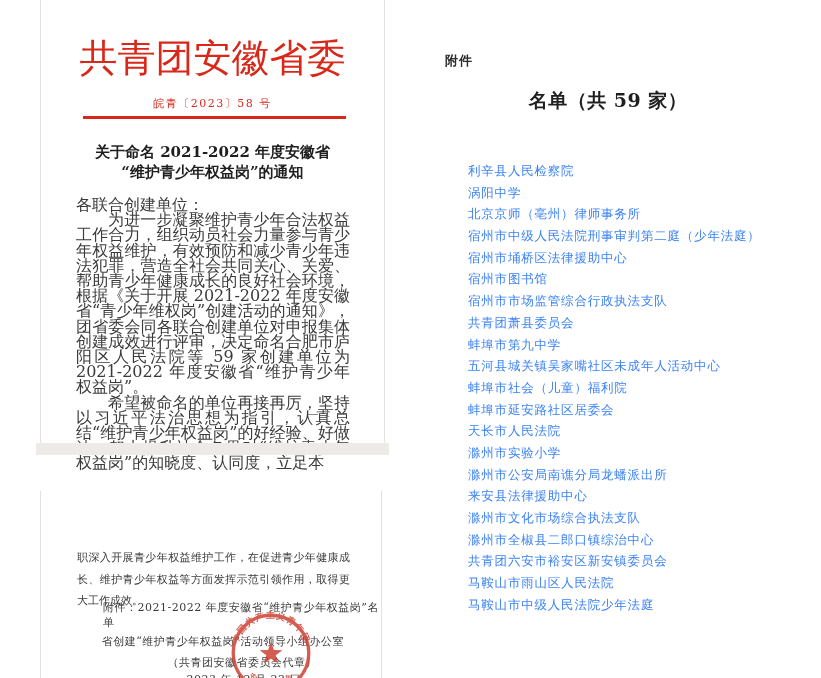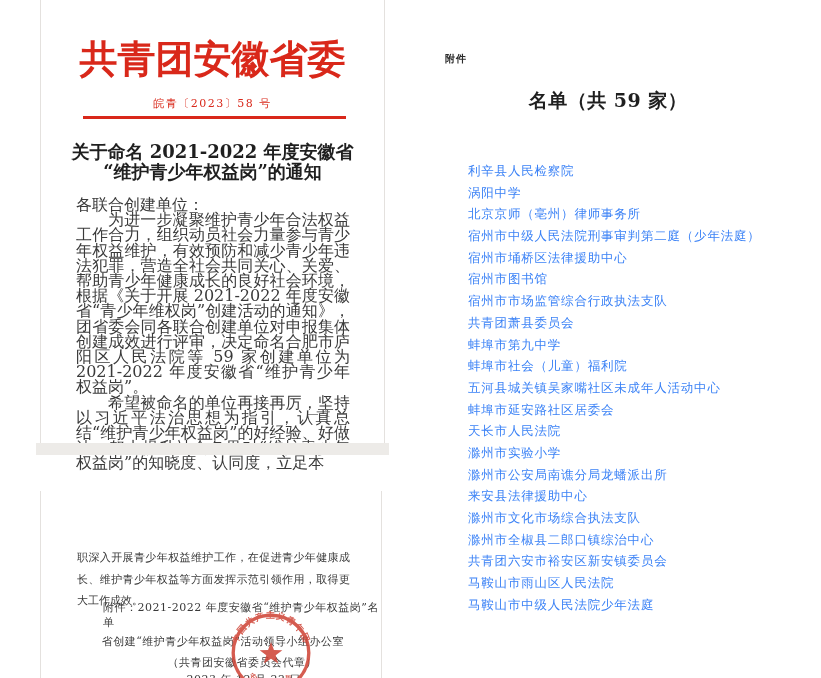--- a/index.html
+++ b/index.html
@@ -18,43 +18,43 @@
     font-family:"DejaVu Serif","Liberation Serif",serif;
     color:var(--body-ink);
   }
   .page{position:absolute;background:#ffffff;border-left:1px solid var(--page-border);border-right:1px solid var(--page-border);}
   #page1{left:40px;top:0;width:345px;height:443px;}
   #page-gap{position:absolute;left:36px;top:443px;width:353px;height:12px;background:var(--gap-band);}
   #page2{left:40px;top:455px;width:342px;height:223px;margin-top:36px;}
 
   
   .masthead{position:absolute;top:36px;left:0;width:100%;text-align:center;
-    font-size:38px;font-weight:bold;color:var(--masthead-red);letter-spacing:0px;line-height:1.2;}
+    font-size:38px;font-weight:normal;color:var(--masthead-red);letter-spacing:0px;line-height:1.2;}
   .doc-number{position:absolute;top:96px;left:0;width:100%;text-align:center;
     font-size:11px;color:var(--masthead-red);letter-spacing:1.5px;}
   .red-rule{position:absolute;top:116px;left:42px;width:263px;height:2.5px;background:var(--masthead-red);}
   .doc-title{position:absolute;top:142px;left:0;width:100%;text-align:center;
-    font-size:18px;font-weight:bold;color:var(--title-ink);line-height:20px;}
+    font-size:15px;font-weight:bold;color:var(--title-ink);line-height:20px;}
   .body-block{position:absolute;top:197px;left:35px;width:274px;
     font-size:16px;line-height:15.2px;text-align:justify;color:var(--body-ink);}
   .body-block p.indent{text-indent:2em;}
   .page-num{position:absolute;top:407px;left:252px;width:70px;text-align:center;
     font-size:11px;color:#666;letter-spacing:1px;}
 
   
   .p2-para{position:absolute;top:56px;left:36px;width:273px;
     font-size:11px;line-height:21.5px;text-align:justify;color:var(--body-ink);}
   .p2-attach{position:absolute;top:109px;left:62px;font-size:11px;color:var(--body-ink);letter-spacing:.5px;}
   .p2-signer1{position:absolute;top:143px;right:37px;font-size:11px;color:var(--body-ink);letter-spacing:.5px;}
   .p2-signer2{position:absolute;top:164px;right:64px;font-size:11px;color:var(--body-ink);letter-spacing:.5px;}
   .p2-date{position:absolute;top:181px;right:80px;font-size:11px;color:var(--body-ink);letter-spacing:.5px;}
   .seal{position:absolute;left:188px;top:120px;width:84px;height:84px;opacity:.87;color:var(--seal-red);}
 
   
-  .attach-label{position:absolute;left:445px;top:52px;font-size:10px;font-weight:bold;color:#2b2b2b;letter-spacing:1px;}
+  .attach-label{position:absolute;left:445px;top:52px;font-size:13px;font-weight:bold;color:#2b2b2b;letter-spacing:1px;}
   .attach-title{position:absolute;left:395px;top:87px;width:426px;text-align:center;
     font-size:19px;font-weight:bold;color:var(--title-ink);line-height:27px;letter-spacing:.5px;}
   .award-list{position:absolute;left:468px;top:163px;width:350px;}
   .list-item{position:relative;height:21.7px;display:flex;align-items:flex-start;
     font-size:12.5px;color:#3b82f6;letter-spacing:.8px;white-space:nowrap;}
   .arrow{position:absolute;left:-71px;top:50%;transform:translateY(-50%);
     width:66px;height:13px;color:var(--arrow-red);line-height:0;}
 </style>
 </head>
 <body>
@@ -127,24 +127,24 @@
       <div class="list-item">
         <span>宿州市市场监管综合行政执法支队</span>
       </div>
       <div class="list-item">
         <span>共青团萧县委员会</span>
       </div>
       <div class="list-item">
         <span>蚌埠市第九中学</span>
       </div>
       <div class="list-item">
-        <span>蚌埠市社会（儿童）福利院</span>
+        <span>五河县城关镇吴家嘴社区未成年人活动中心</span>
       </div>
       <div class="list-item">
-        <span>五河县城关镇吴家嘴社区未成年人活动中心</span>
+        <span>蚌埠市社会（儿童）福利院</span>
       </div>
       <div class="list-item">
         <span>蚌埠市延安路社区居委会</span>
       </div>
       <div class="list-item">
         <span>天长市人民法院</span>
       </div>
       <div class="list-item">
         <span>滁州市实验小学</span>
       </div>

